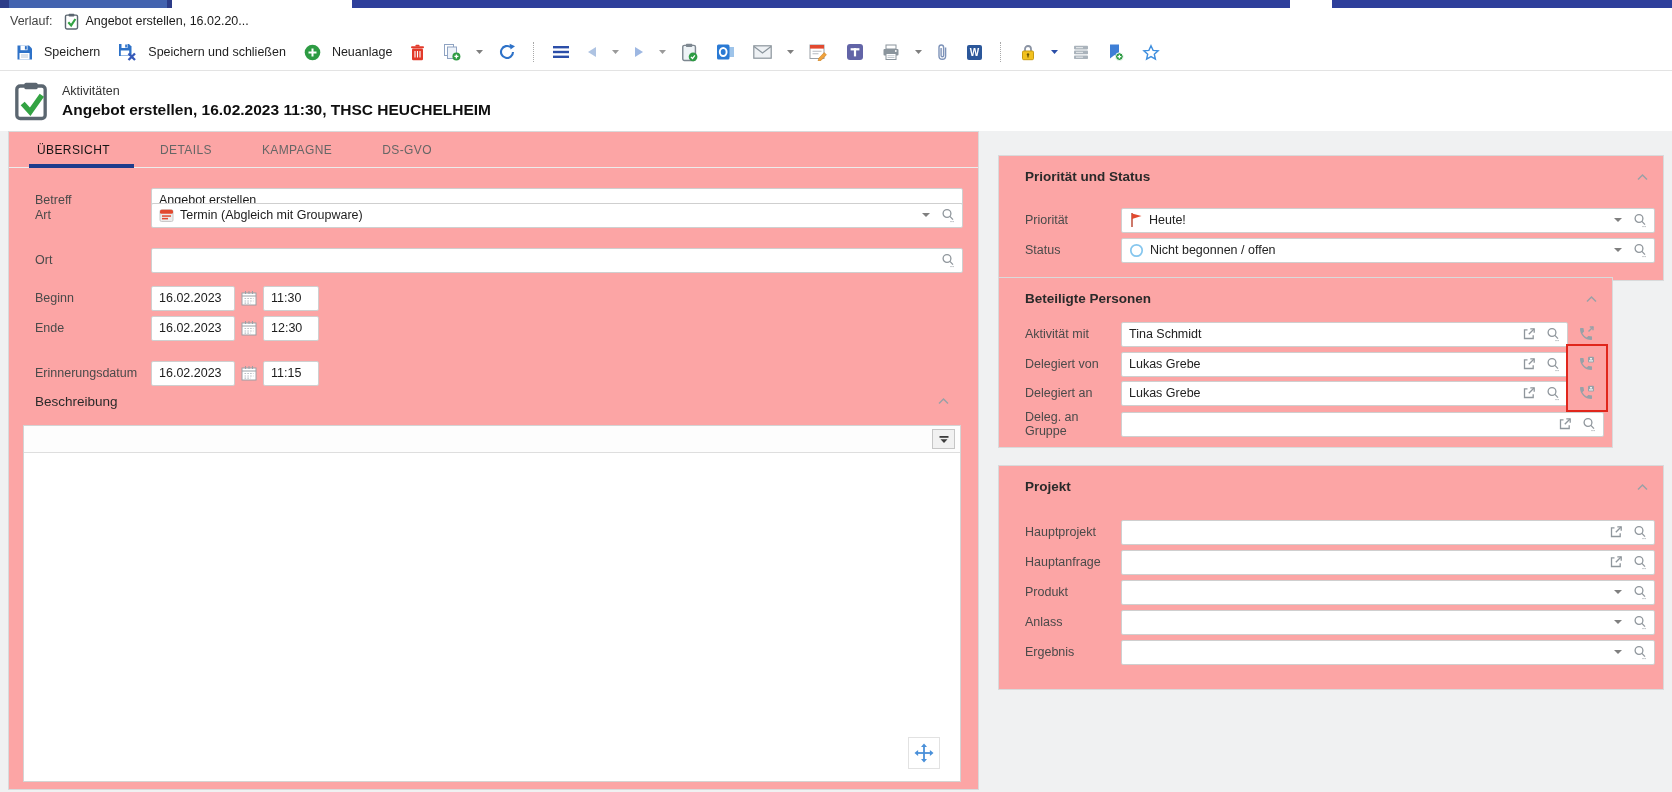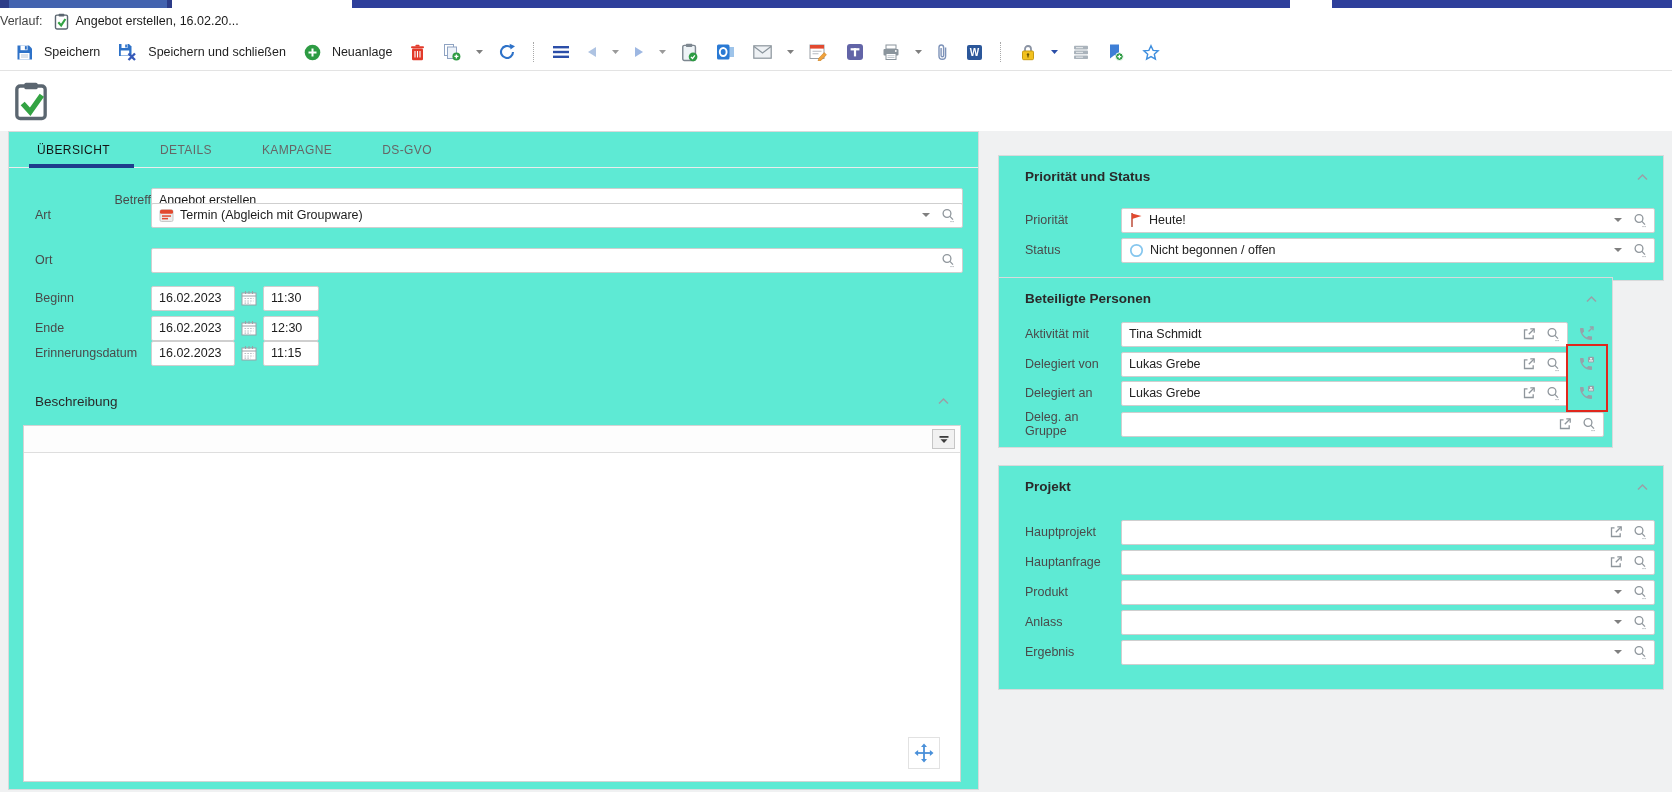--- a/index.html
+++ b/index.html
@@ -11,37 +11,37 @@
   }
   
   .topstrip { position:absolute; top:0; left:0; width:1672px; height:8px; background:#fff; }
   .topstrip .seg { position:absolute; top:0; height:8px; }
   .seg1 { left:0; width:9px; background:#2c3c88; }
   .seg2 { left:9px; width:158px; background:#4363af; }
   .seg3 { left:167px; width:5px; background:#2c3c88; }
   .seg4 { left:352px; width:938px; background:#2e3f9b; }
   .seg5 { left:1332px; width:340px; background:#2e3f9b; }
   
-  .verlauf { position:absolute; top:8px; left:0; right:0; height:26px; display:flex; align-items:center; gap:12px; }
+  .verlauf { position:absolute; top:8px; left:0; right:0; height:26px; display:flex; align-items:center; padding-left:10px; gap:12px; }
   .verlauf .lbl { color:#444; }
   .hist-item { display:flex; align-items:center; gap:6px; color:#1a1a1a; cursor:default; }
   
   .toolbar { position:absolute; top:34px; left:0; width:1672px; height:37px; display:flex; align-items:center; padding-left:10px; gap:6px; border-bottom:1px solid #e3e3e3; background:#fff; }
   .tbtn { display:flex; align-items:center; gap:11px; padding:4px 6px; border-radius:2px; cursor:pointer; }
   .tbtn .tlabel { color:#1f1f1f; }
   .ico { display:flex; align-items:center; justify-content:center; }
   .sep { width:3px; height:20px; border-left:1px dotted #a9a9a9; margin:0 5px; }
   .caret-sm { display:flex; align-items:center; padding:2px; cursor:pointer; }
   
   .rec-header { position:absolute; top:72px; left:0; height:58px; display:flex; align-items:center; gap:14px; padding-left:14px; }
   .rec-header .cat { color:#333; }
   .rec-header .title { font-size:15.5px; font-weight:600; color:#0f0f0f; margin-top:3px; }
   
   .main { position:absolute; top:131px; left:0; width:1672px; height:661px; background:#f0f1f2; }
-  .card { position:absolute; background:#5eead4; border:1px solid #d9dadb; }
+  .card { position:absolute; background:#fca5a5; border:1px solid #d9dadb; }
   #left-card { left:8px; top:0; width:971px; height:659px; }
   
   .tabbar { height:36px; border-bottom:1px solid #ececec; display:flex; align-items:stretch; padding-left:26px; gap:46px; }
   .tab { display:flex; align-items:center; color:#666; font-size:12px; letter-spacing:.4px; position:relative; cursor:pointer; padding:0 2px; }
   .tab.active { color:#141414; }
   .tab.active::after { content:""; position:absolute; left:-6px; right:-22px; bottom:-1px; height:4px; background:#1e3c8c; }
   
   .frow { position:absolute; left:26px; display:flex; align-items:center; height:26px; }
   .flabel { width:116px; color:#4a4a4a; flex:none; }
   .field { height:25px; border:1px solid #cfcfcf; border-radius:2px; background:#fff; display:flex; align-items:center; gap:6px; padding:0 7px; cursor:text; }
@@ -328,34 +328,36 @@
 
 <div class="rec-header">
   <span class="ico">
     <svg width="34" height="40" viewBox="0 0 20 24">
         <rect x="1.5" y="3" width="17" height="19.5" rx="2" fill="#fff" stroke="#5b6670" stroke-width="2"></rect>
         <rect x="6" y="1" width="8" height="4" rx="1" fill="#5b6670"></rect>
         <path d="M5 13.5l4.5 5 7-10" stroke="#33a343" stroke-width="3.2" fill="none"></path>
       </svg>
   </span>
   <span>
+    <div class="cat">Aktivitäten</div>
+    <div class="title">Angebot erstellen, 16.02.2023 11:30, THSC HEUCHELHEIM</div>
   </span>
 </div>
 
 <div class="main">
 
   <div class="card" id="left-card">
     <div class="tabbar">
       <div class="tab active">ÜBERSICHT</div>
       <div class="tab">DETAILS</div>
       <div class="tab">KAMPAGNE</div>
       <div class="tab">DS-GVO</div>
     </div>
 
-    <div class="frow" style="top:55px;text-align:right;">
+    <div class="frow" style="top:55px;">
       <span class="flabel">Betreff</span>
       <div class="field w-main">
         <span class="val">Angebot erstellen</span>
       </div>
     </div>
 
     <div class="frow" style="top:70px;">
       <span class="flabel">Art</span>
       <div class="field w-main">
         <span class="ico">
@@ -429,21 +431,21 @@
             <path d="M1 6h14" stroke="#9aa0a6"></path>
             <path d="M4.5 1v3M8 1v3M11.5 1v3" stroke="#9aa0a6"></path>
             <path d="M3.5 8.5h9M3.5 11h9M3.5 13.2h6" stroke="#b9bfc5" stroke-width="1.2" stroke-dasharray="1.6 1.2"></path>
           </svg>
         </span>
       <div class="field w-time">
           <span class="val">12:30</span>
         </div>
     </div>
 
-    <div class="frow" style="top:208px;">
+    <div class="frow" style="top:228px;">
       <span class="flabel">Erinnerungsdatum</span>
       <div class="field w-date">
           <span class="val">16.02.2023</span>
         </div>
       <span class="calbtn">
           <svg width="16" height="16" viewBox="0 0 16 16">
             <rect x="1" y="3" width="14" height="12" fill="#fff" stroke="#9aa0a6"></rect>
             <path d="M1 6h14" stroke="#9aa0a6"></path>
             <path d="M4.5 1v3M8 1v3M11.5 1v3" stroke="#9aa0a6"></path>
             <path d="M3.5 8.5h9M3.5 11h9M3.5 13.2h6" stroke="#b9bfc5" stroke-width="1.2" stroke-dasharray="1.6 1.2"></path>

